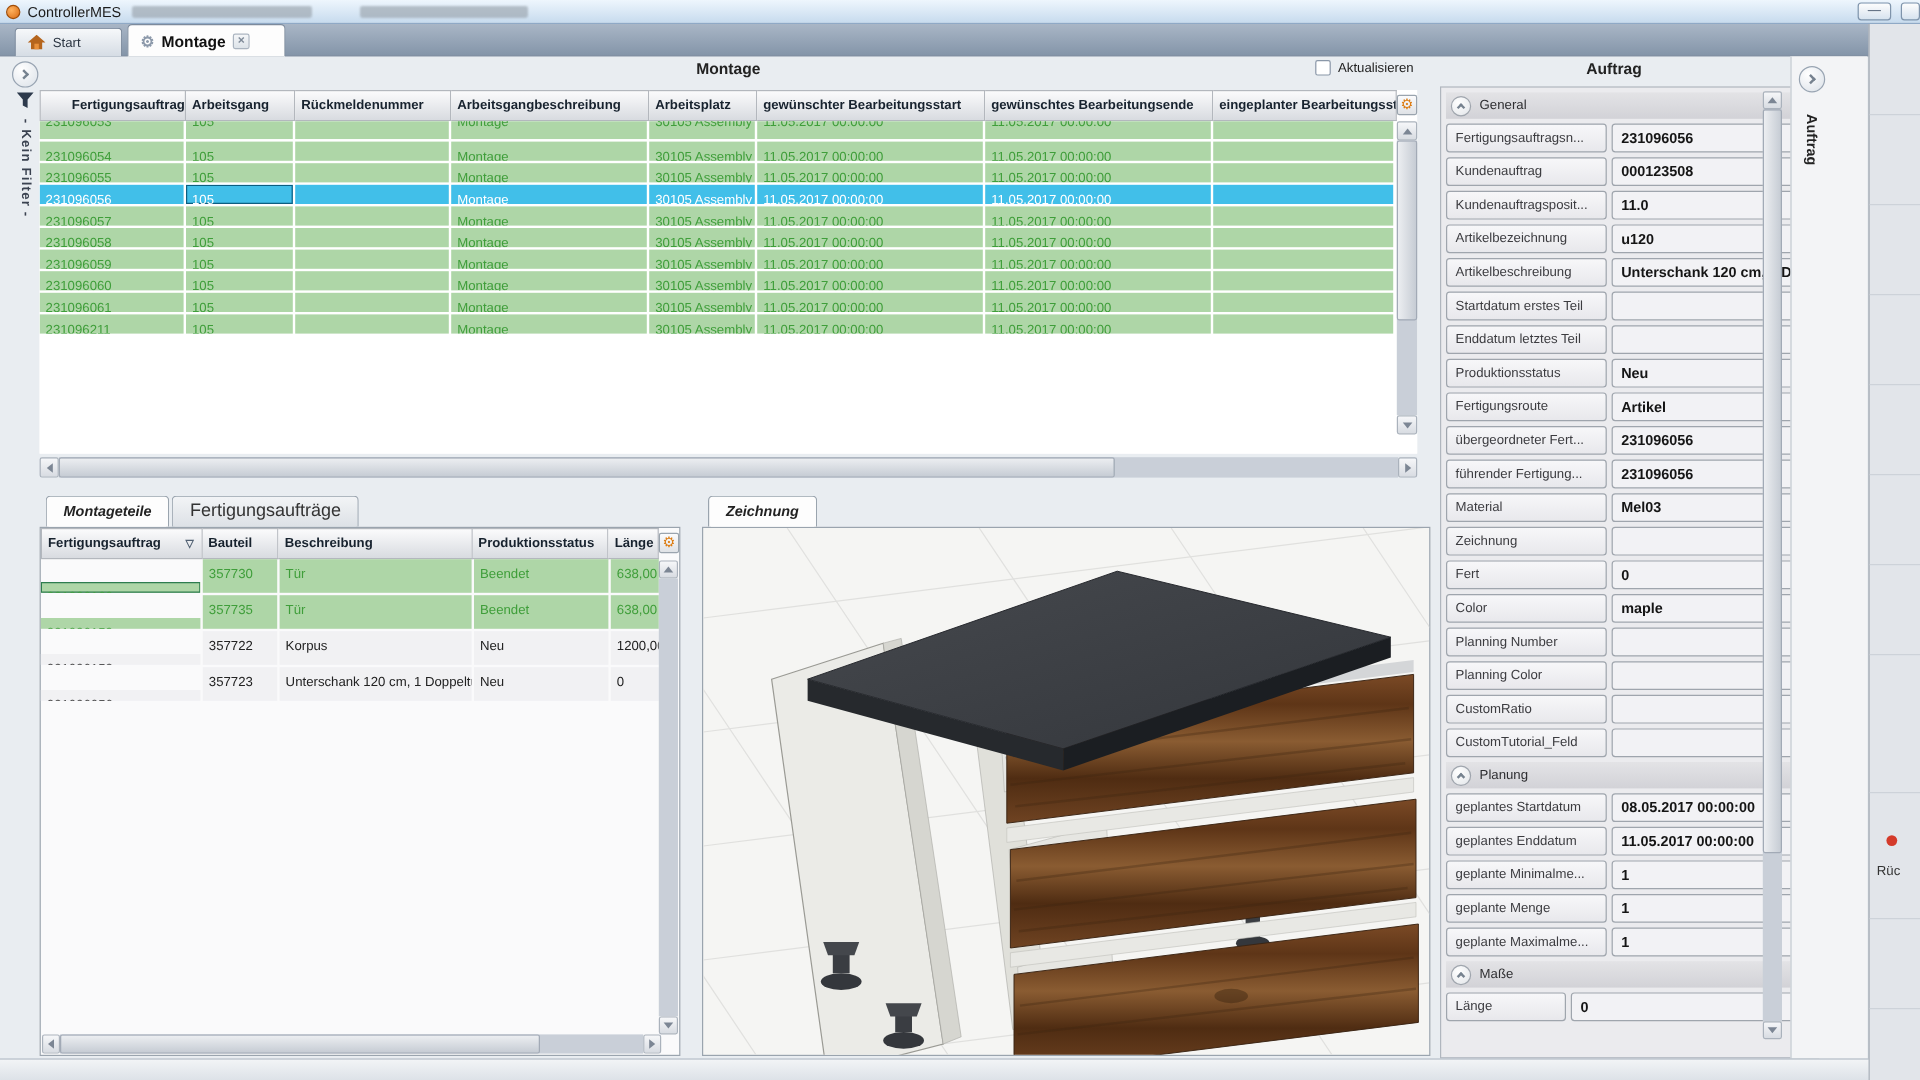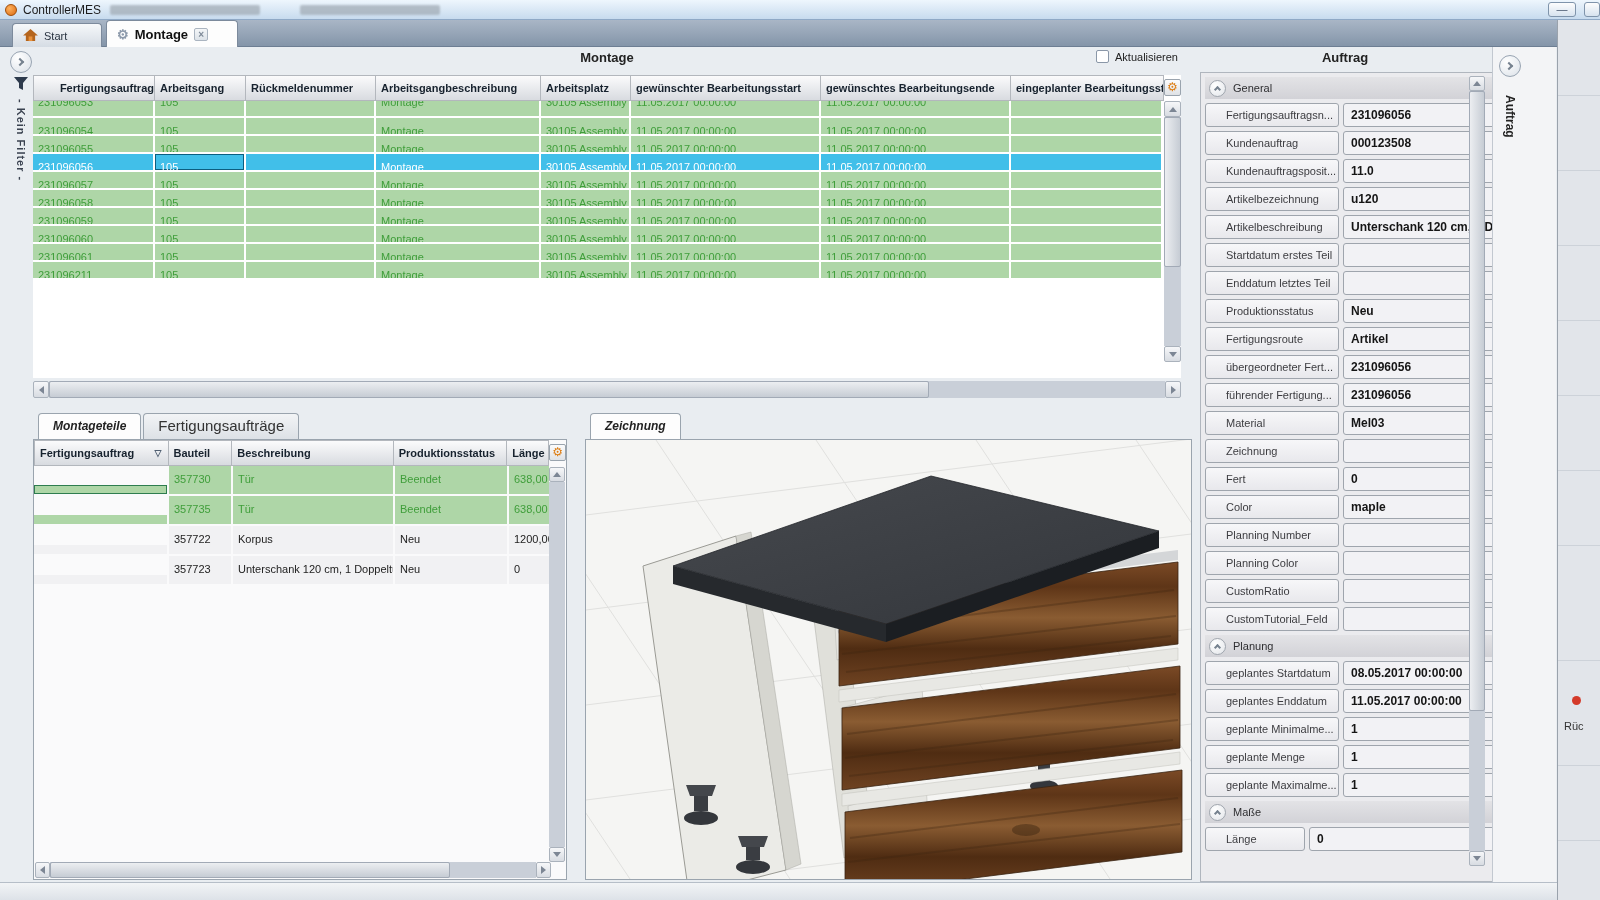--- a/index.html
+++ b/index.html
@@ -83,21 +83,21 @@
   
   .draw-panel{position:absolute;left:585px;top:439px;width:607px;height:441px;border:1px solid #9aa4ae;background:#f5f5f3;}
 
   
   .auftrag-title{position:absolute;left:1200px;top:50px;width:290px;text-align:center;font-weight:bold;font-size:13px;color:#222;}
   .auftrag-body{position:absolute;left:1200px;top:72px;width:316px;height:810px;background:#ebebee;border:1px solid #b0b6be;overflow:hidden;padding:4px 2px 0 4px;}
   .section-bar{height:22px;background:linear-gradient(#e3e3e6,#d2d2d7);display:flex;align-items:center;gap:7px;padding-left:4px;margin-bottom:4px;color:#2e2e31;}
   .sec-btn{width:17px;height:17px;border-radius:50%;border:1px solid #a0a6ae;background:radial-gradient(circle at 35% 30%,#fff,#e2e5e9);display:flex;align-items:center;justify-content:center;}
   .sec-btn .chev{width:5px;height:5px;}
   .fld{display:flex;height:24px;margin-bottom:4px;}
-  .fld .lab{width:134px;border:1px solid #9fa5ad;border-radius:3px;background:linear-gradient(#f7f7f9,#e8e8ec);line-height:22px;padding-left:20px;color:#3c3c40;white-space:nowrap;overflow:hidden;}
+  .fld .lab{width:134px;border:1px solid #9fa5ad;border-radius:3px;background:linear-gradient(#f7f7f9,#e8e8ec);line-height:22px;padding-left:7px;color:#3c3c40;white-space:nowrap;overflow:hidden;}
   .fld .val{flex:1;margin-left:4px;border:1px solid #9fa5ad;border-radius:3px;background:#f2f2f5;line-height:22px;padding-left:7px;font-weight:bold;font-size:12px;color:#151515;white-space:nowrap;overflow:hidden;}
   .fld.narrow .lab{width:100px;}
   .auftrag-vscroll{position:absolute;left:1469px;top:76px;width:16px;height:790px;}
 
   
   .side-strip{position:absolute;left:1492px;top:47px;width:64px;height:835px;background:#f3f4f6;border-left:1px solid #c2c8d0;}
   .side-tab-label{writing-mode:vertical-rl;font-weight:bold;font-size:12px;color:#222;position:absolute;left:10px;top:48px;}
 
   
   .bg-strip{position:absolute;left:1557px;top:20px;width:43px;height:880px;background:#e2e5ea;border-left:1px solid #9aa2ac;}

